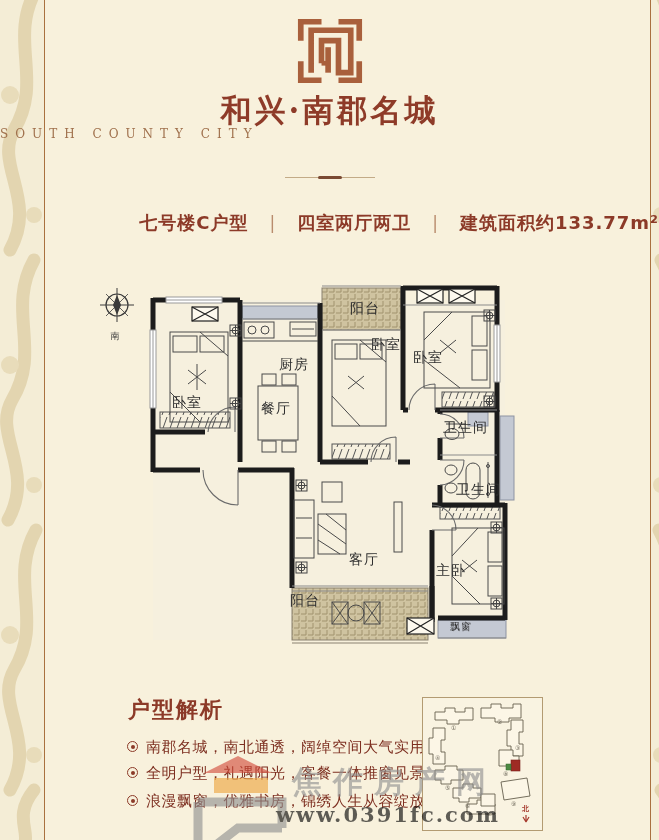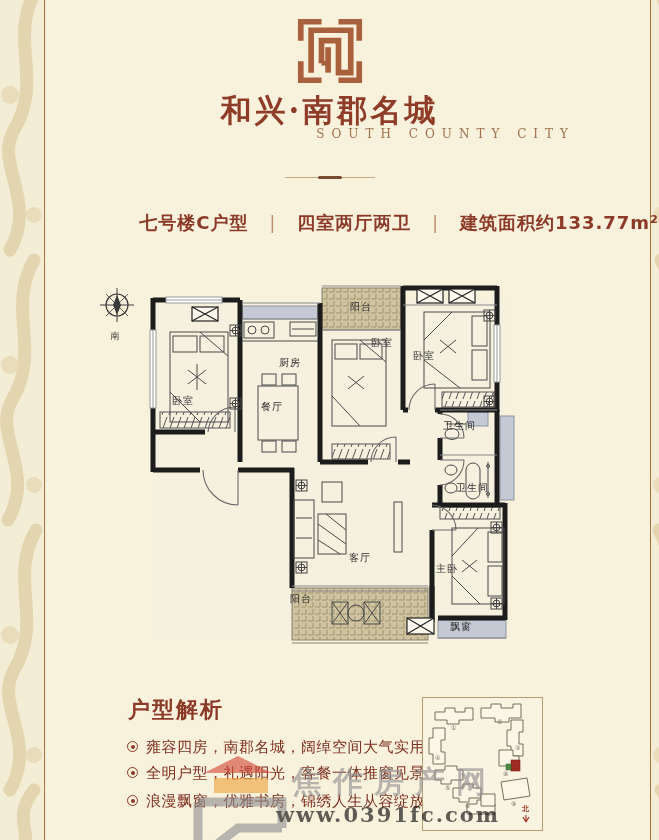--- a/index.html
+++ b/index.html
@@ -10,35 +10,35 @@
   .band{position:absolute;top:0;width:44px;height:840px;background:#f4edd6;}
   .band.left{left:0;border-right:1px solid #a9713f;}
   .band.right{right:0;border-left:1px solid #a9713f;}
   .band svg{display:block;}
 
   
   .seal{position:absolute;left:297px;top:18px;width:66px;height:66px;}
   .title{position:absolute;left:0;top:90px;width:659px;text-align:center;
          font-family:"DejaVu Serif","Liberation Serif",serif;
          font-size:31px;font-weight:bold;color:#8e3b28;letter-spacing:3px;}
-  .subtitle{position:absolute;left:0;top:127px;width:575px;text-align:right;
+  .subtitle{position:absolute;left:0;top:127px;width:575px;text-align:left;
             font-family:"DejaVu Serif","Liberation Serif",serif;
             font-size:12px;color:#a0714d;letter-spacing:7px;}
   .ornament{position:absolute;left:285px;top:176px;width:90px;height:3px;}
   .ornament .line{position:absolute;left:0;top:1px;width:90px;height:1px;background:#c3ab87;}
   .ornament .mid{position:absolute;left:33px;top:0;width:24px;height:3px;background:#7a4a33;border-radius:2px;}
 
   
   .infobar{position:absolute;left:0;top:211px;width:659px;text-align:right;
            font-size:18px;font-weight:bold;color:#8c3a28;letter-spacing:1px;}
   .infobar .sep{color:#b98c6d;font-weight:normal;padding:0 21px;font-size:17px;}
 
   
   .plan{position:absolute;left:0;top:0;width:659px;height:840px;}
-  .room-label{position:absolute;font-size:10px;color:#2f2f2f;letter-spacing:1px;white-space:nowrap;}
+  .room-label{position:absolute;font-size:14px;color:#2f2f2f;letter-spacing:1px;white-space:nowrap;}
   .rl0{left:172px;top:394px;}  .rl1{left:255px;top:356px;margin-left:24px;}  .rl2{left:261px;top:400px;}
   .rl3{left:350px;top:300px;}  .rl4{left:371px;top:336px;}  .rl5{left:413px;top:349px;}
   .rl6{left:443px;top:419px;}  .rl7{left:456px;top:481px;}  .rl8{left:349px;top:521px;margin-top:30px;}
   .rl9{left:436px;top:562px;}  .rl10{left:290px;top:592px;} .rl11{left:450px;top:620px;font-size:10px;}
   .compass-label{position:absolute;left:103px;top:330px;font-size:9px;color:#3a3a3a;width:24px;text-align:center;}
 
   
   .analysis-heading{position:absolute;left:128px;top:695px;font-size:22px;font-weight:bold;color:#8c3a28;letter-spacing:2px;}
   .bullet{position:absolute;left:127px;width:330px;font-size:15px;color:#7d2f20;letter-spacing:0.5px;}
   .b0{top:738px;} .b1{top:764px;} .b2{top:792px;}
@@ -361,21 +361,21 @@
     <span class="room-label rl6">卫生间</span>
     <span class="room-label rl7">卫生间</span>
     <span class="room-label rl8">客厅</span>
     <span class="room-label rl9">主卧</span>
     <span class="room-label rl10">阳台</span>
     <span class="room-label rl11">飘窗</span>
     <span class="compass-label">南</span>
   </div>
 
   <div class="analysis-heading">户型解析</div>
-  <div class="bullet b0"><span class="dot"></span><span>雍容四房，南郡名城，阔绰空间大气实用</span></div>
+  <div class="bullet b0"><span class="dot"></span><span>南郡名城，南北通透，阔绰空间大气实用</span></div>
   <div class="bullet b1"><span class="dot"></span><span>全明户型，礼遇阳光，客餐一体推窗见景</span></div>
   <div class="bullet b2"><span class="dot"></span><span>浪漫飘窗，优雅书房，锦绣人生从容绽放</span></div>
 
   <div class="sitemap">
     <svg width="117" height="130" viewBox="0 0 117 130">
       <g stroke="#66604f" stroke-width="0.9" fill="#fcf6e6">
         <path d="M12,14 h10 v-4 h10 v4 h10 v-4 h8 v12 h-14 v4 h-12 v-4 h-12 z"></path>
         <path d="M58,10 h10 v-4 h10 v4 h12 v-4 h8 v14 h-12 v4 h-14 v-4 h-14 z"></path>
         <path d="M88,22 h12 v12 h-4 v12 h4 v12 h-12 v-10 h-4 v-16 h4 z"></path>
         <path d="M10,30 h12 v12 h-4 v12 h4 v12 h-12 v-10 h-4 v-16 h4 z"></path>

